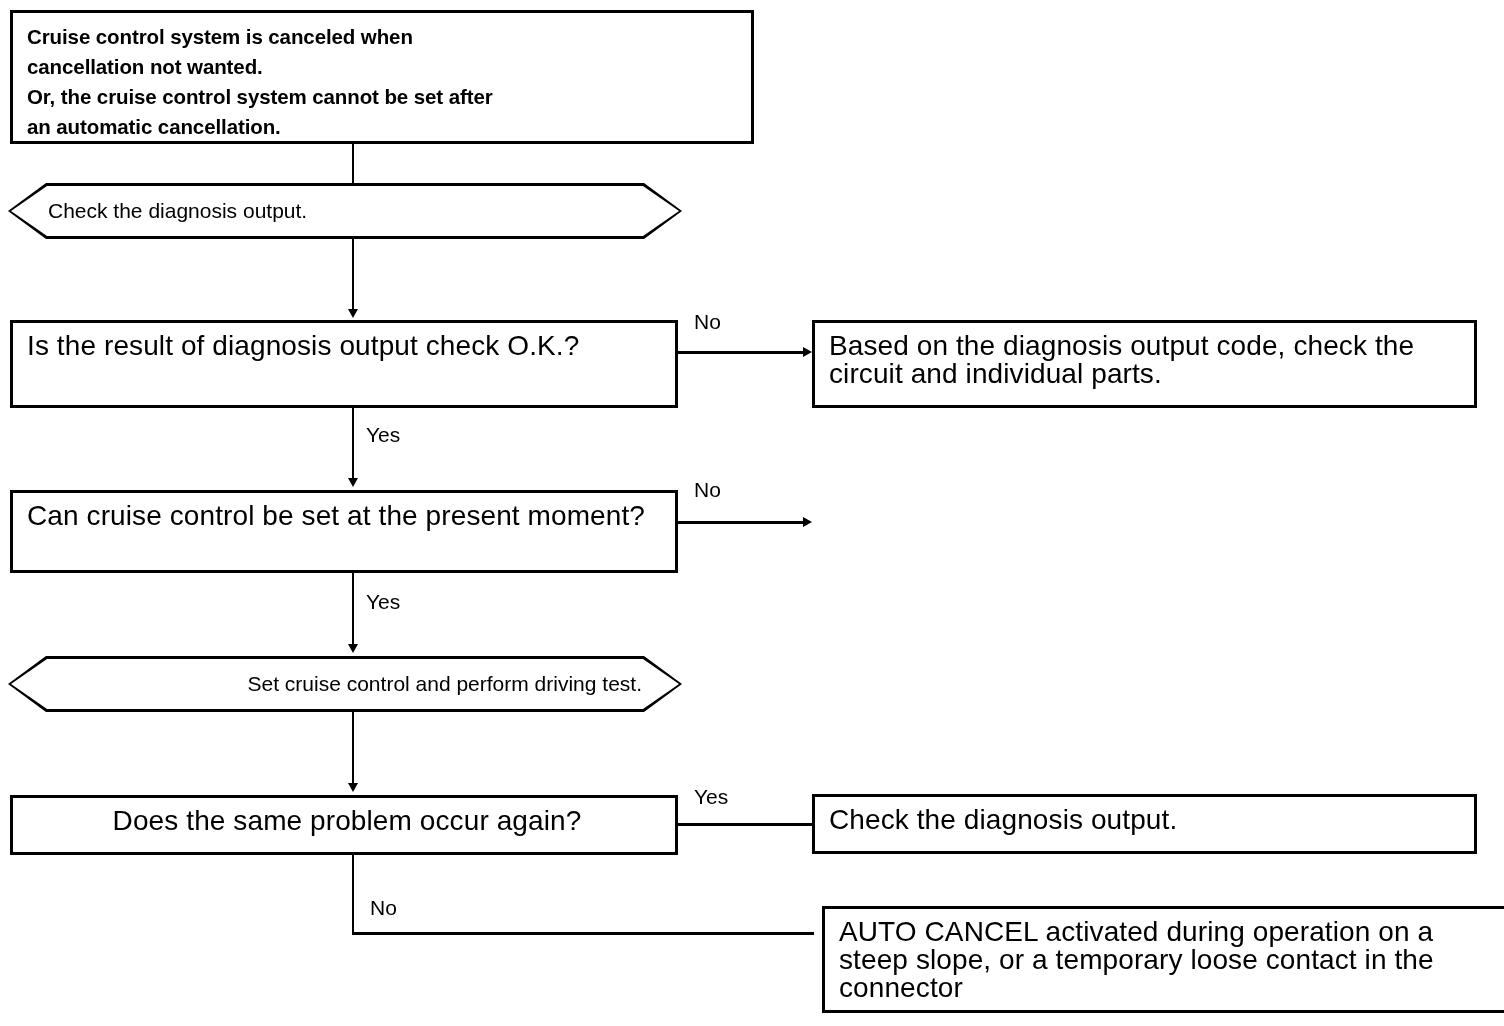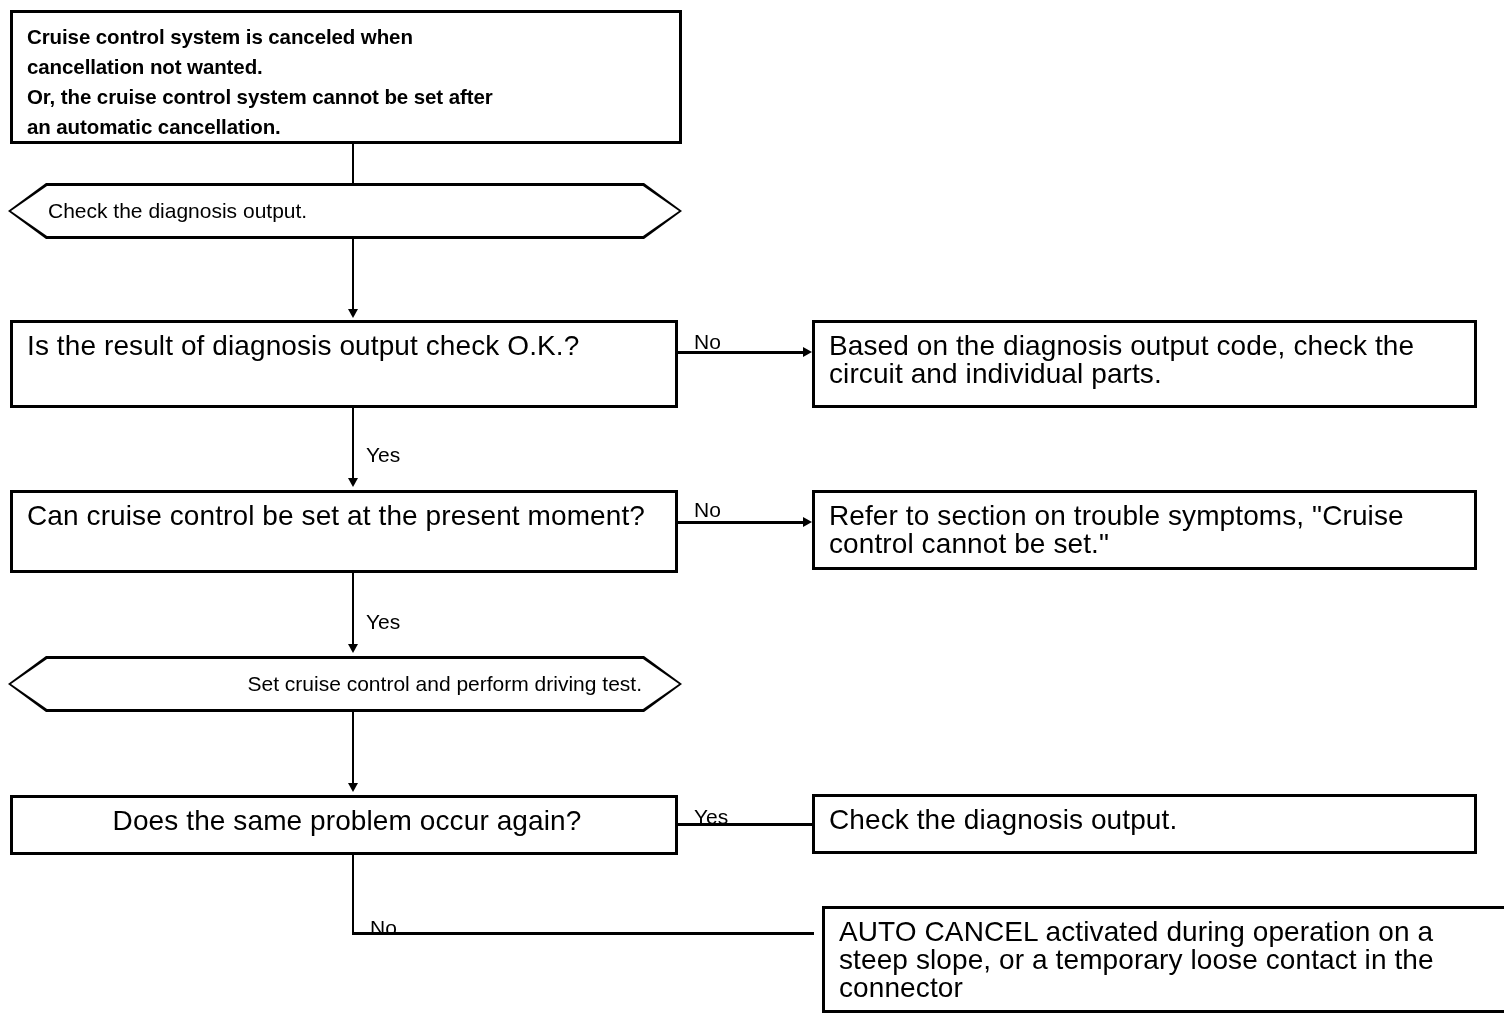--- a/index.html
+++ b/index.html
@@ -97,29 +97,28 @@
     border-bottom: 5px solid transparent;
     border-left: 9px solid #000;
   }
 
   
   .blabel {
     position: absolute;
     font-size: 21px;
     line-height: 24px;
     white-space: nowrap;
-    margin-top: 20px;
   }
 </style>
 </head>
 <body>
 
 <div id="canvas">
 
-  <div class="node bold" style="left:10px; top:10px; width:672px; height:134px;">
+  <div class="node bold" style="left:10px; top:10px; width:744px; height:134px;">
     <div class="txt">Cruise control system is canceled when
 cancellation not wanted.
 Or, the cruise control system cannot be set after
 an automatic cancellation.</div>
   </div>
 
   <div class="vline" style="left:352px; top:144px; height:40px;"></div>
 
   <div class="hex" style="left:8px; top:183px; width:674px; height:56px;">
     <div class="inner"></div>
@@ -147,24 +146,20 @@
   <div class="blabel" style="left:366px; top:423px;">Yes</div>
 
   <div class="node" style="left:10px; top:490px; width:668px; height:83px;padding-left:11px;">
     <div class="txt">Can cruise control be set at the present moment?</div>
   </div>
 
   <div class="blabel" style="left:694px; top:478px;">No</div>
   <div class="hline" style="left:678px; top:521px; width:126px;"></div>
   <div class="arrow-right" style="left:803px; top:517px;"></div>
 
-  <div class="node" style="left:812px; top:490px; width:665px; height:80px;">
-    <div class="txt">Refer to section on trouble symptoms, "Cruise
-control cannot be set."</div>
-  </div>
 
   <div class="vline" style="left:352px; top:573px; height:72px;"></div>
   <div class="arrow-down" style="left:348px; top:644px;"></div>
   <div class="blabel" style="left:366px; top:590px;">Yes</div>
 
   <div class="hex" style="left:8px; top:656px; width:674px; height:56px;text-align:right;">
     <div class="inner"></div>
     <div class="txt">Set cruise control and perform driving test.</div>
   </div>
 

